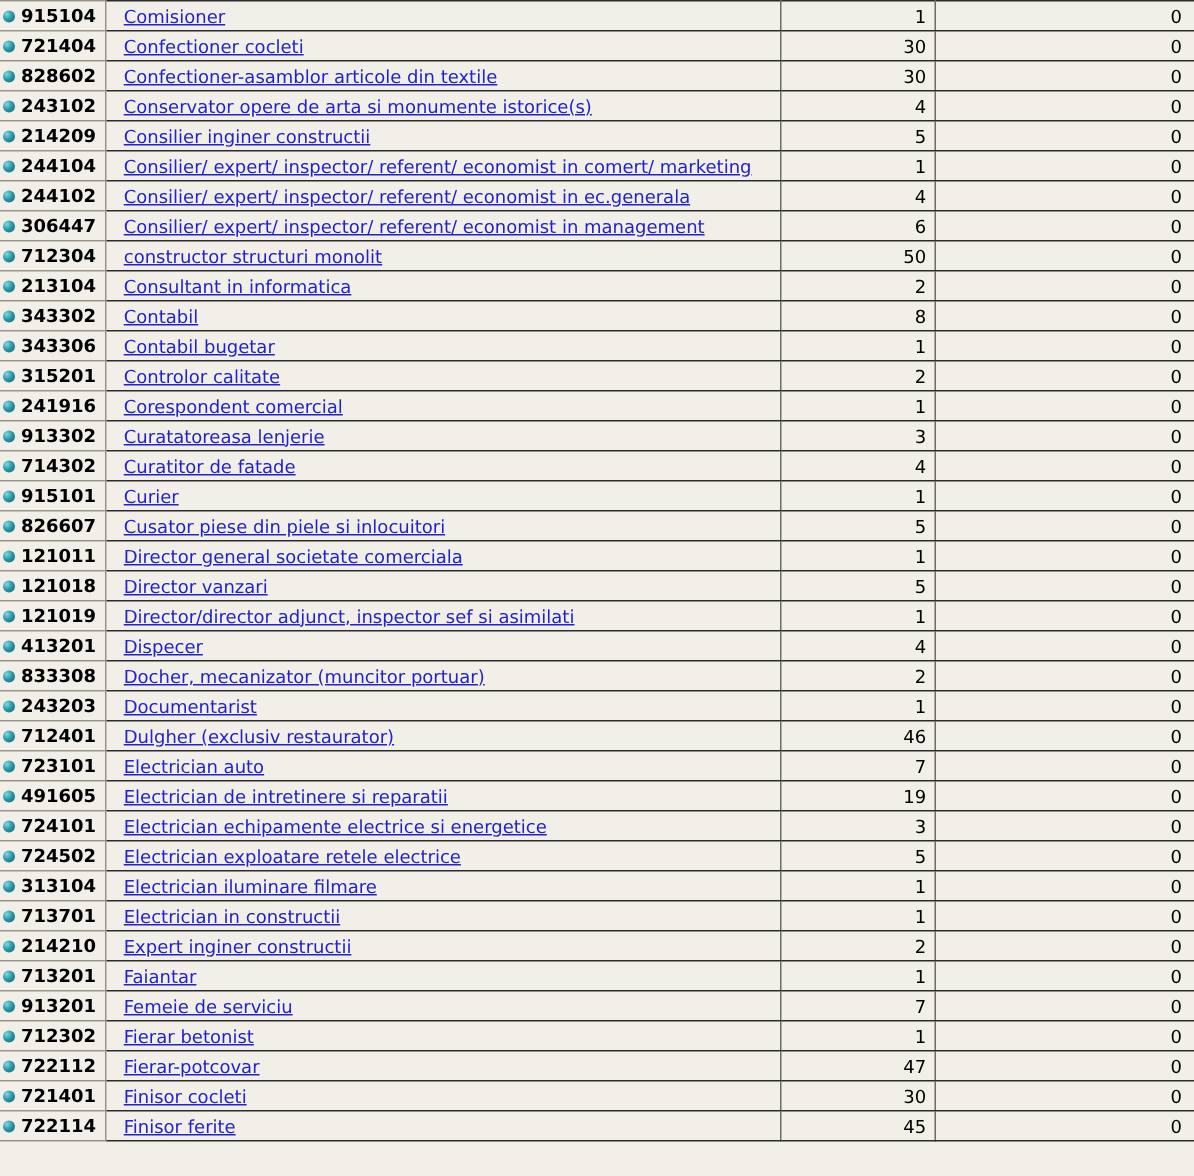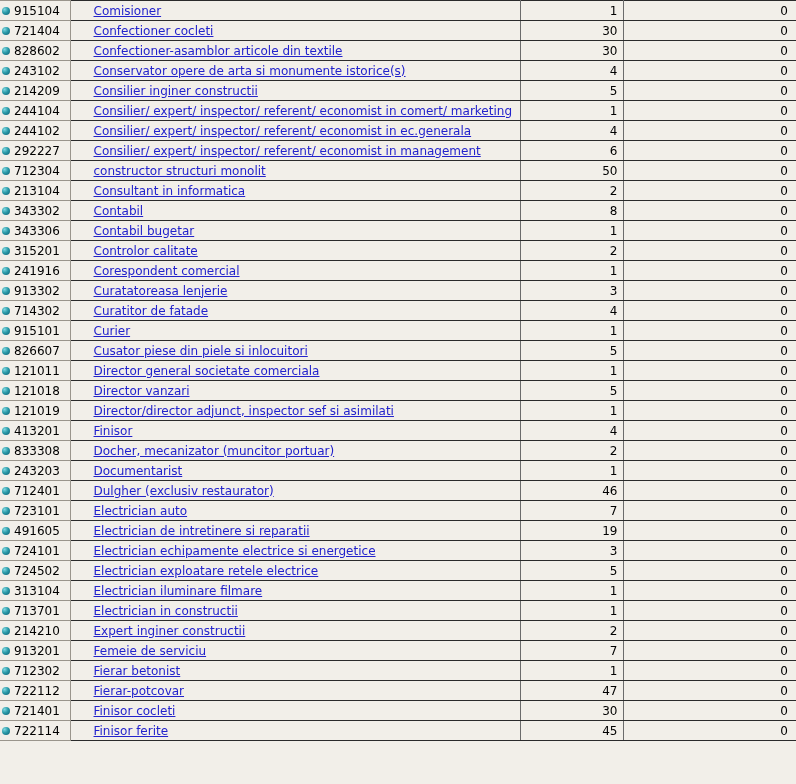--- a/index.html
+++ b/index.html
@@ -48,21 +48,21 @@
     border-bottom: 1px solid #9a958c;
     border-right: 1px solid #9a958c;
     padding-left: 2px;
     text-align: left;
     white-space: nowrap;
   }
   #occupations-table td.cell-name {
     border-top: 1px solid #2b2b2b;
     border-bottom: 1px solid #2b2b2b;
     border-right: 1px solid #6b6b6b;
-    padding-left: 23px;
+    padding-left: 12px;
   }
   #occupations-table td.cell-vacancies {
     text-align: right;
     border-top: 1px solid #2b2b2b;
     border-bottom: 1px solid #2b2b2b;
     border-right: 1px solid #6b6b6b;
     padding-right: 5px;
   }
   #occupations-table td.cell-extra {
     text-align: right;
@@ -78,20 +78,21 @@
     border-radius: 50%;
     background: radial-gradient(circle at 32% 30%, #7fd8e0 0%, #2a9aa8 45%, #0d5f72 100%);
     margin-right: 4px;
     position: relative;
     top: 0px;
     vertical-align: middle;
   }
   .code-text {
     vertical-align: middle;
     letter-spacing: 0px;
+    font-weight: bold;
   }
   .occ-link {
     color: #2222cc;
     text-decoration: underline;
     cursor: pointer;
   }
 </style>
 </head>
 <body>
 
@@ -139,21 +140,21 @@
         <td class="cell-vacancies">1</td>
         <td class="cell-extra">0</td>
       </tr>
       <tr>
         <td class="cell-code"><span class="bullet-icon"></span><span class="code-text">244102</span></td>
         <td class="cell-name"><a class="occ-link" href="#">Consilier/ expert/ inspector/ referent/ economist in ec.generala</a></td>
         <td class="cell-vacancies">4</td>
         <td class="cell-extra">0</td>
       </tr>
       <tr>
-        <td class="cell-code"><span class="bullet-icon"></span><span class="code-text">292227</span></td>
+        <td class="cell-code"><span class="bullet-icon"></span><span class="code-text">306447</span></td>
         <td class="cell-name"><a class="occ-link" href="#">Consilier/ expert/ inspector/ referent/ economist in management</a></td>
         <td class="cell-vacancies">6</td>
         <td class="cell-extra">0</td>
       </tr>
       <tr>
         <td class="cell-code"><span class="bullet-icon"></span><span class="code-text">712304</span></td>
         <td class="cell-name"><a class="occ-link" href="#">constructor structuri monolit</a></td>
         <td class="cell-vacancies">50</td>
         <td class="cell-extra">0</td>
       </tr>
@@ -224,21 +225,21 @@
         <td class="cell-extra">0</td>
       </tr>
       <tr>
         <td class="cell-code"><span class="bullet-icon"></span><span class="code-text">121019</span></td>
         <td class="cell-name"><a class="occ-link" href="#">Director/director adjunct, inspector sef si asimilati</a></td>
         <td class="cell-vacancies">1</td>
         <td class="cell-extra">0</td>
       </tr>
       <tr>
         <td class="cell-code"><span class="bullet-icon"></span><span class="code-text">413201</span></td>
-        <td class="cell-name"><a class="occ-link" href="#">Finisor</a></td>
+        <td class="cell-name"><a class="occ-link" href="#">Dispecer</a></td>
         <td class="cell-vacancies">4</td>
         <td class="cell-extra">0</td>
       </tr>
       <tr>
         <td class="cell-code"><span class="bullet-icon"></span><span class="code-text">833308</span></td>
         <td class="cell-name"><a class="occ-link" href="#">Docher, mecanizator (muncitor portuar)</a></td>
         <td class="cell-vacancies">2</td>
         <td class="cell-extra">0</td>
       </tr>
       <tr>
@@ -286,20 +287,26 @@
       <tr>
         <td class="cell-code"><span class="bullet-icon"></span><span class="code-text">713701</span></td>
         <td class="cell-name"><a class="occ-link" href="#">Electrician in constructii</a></td>
         <td class="cell-vacancies">1</td>
         <td class="cell-extra">0</td>
       </tr>
       <tr>
         <td class="cell-code"><span class="bullet-icon"></span><span class="code-text">214210</span></td>
         <td class="cell-name"><a class="occ-link" href="#">Expert inginer constructii</a></td>
         <td class="cell-vacancies">2</td>
+        <td class="cell-extra">0</td>
+      </tr>
+      <tr>
+        <td class="cell-code"><span class="bullet-icon"></span><span class="code-text">713201</span></td>
+        <td class="cell-name"><a class="occ-link" href="#">Faiantar</a></td>
+        <td class="cell-vacancies">1</td>
         <td class="cell-extra">0</td>
       </tr>
       <tr>
         <td class="cell-code"><span class="bullet-icon"></span><span class="code-text">913201</span></td>
         <td class="cell-name"><a class="occ-link" href="#">Femeie de serviciu</a></td>
         <td class="cell-vacancies">7</td>
         <td class="cell-extra">0</td>
       </tr>
       <tr>
         <td class="cell-code"><span class="bullet-icon"></span><span class="code-text">712302</span></td>

